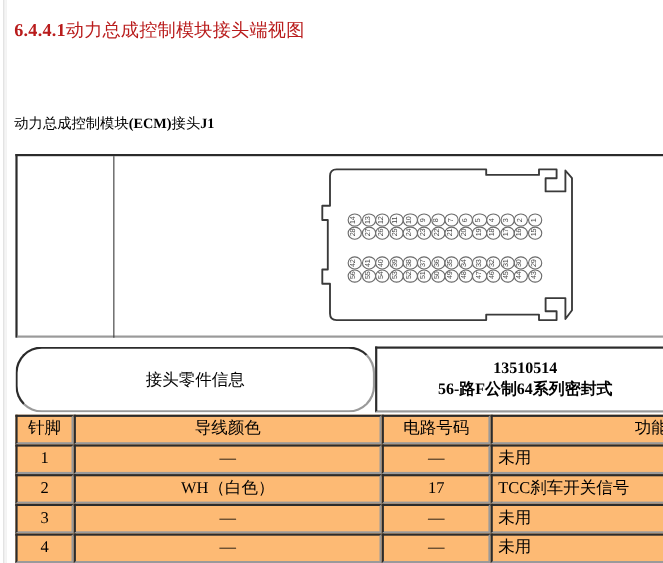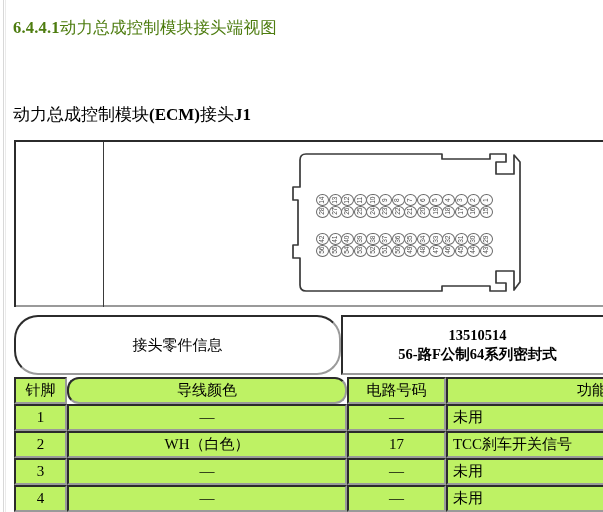--- a/index.html
+++ b/index.html
@@ -17,29 +17,29 @@
     overflow: hidden;
   }
 
   
   .edge-rule-1 { position:absolute; left:3px;  top:0; width:1px; height:512px; background:#d8d8d8; }
   .edge-rule-2 { position:absolute; left:5px;  top:0; width:1px; height:512px; background:#ebebeb; }
 
   
   .h-section {
     position: absolute; left: 13px; top: 17px;
-    font-size: 16.5px; color: #4d7c0f; white-space: nowrap;
+    font-size: 16.5px; color: #b91c1c; white-space: nowrap;
     letter-spacing: .2px;
   }
   .h-section .num { font-weight: bold; }
   .h-section .txt { font-weight: normal; }
 
   .h-conn {
     position: absolute; left: 13px; top: 103px;
-    font-size: 17px; color: #000; white-space: nowrap;
+    font-size: 13px; color: #000; white-space: nowrap;
   }
   .h-conn .cn { font-weight: normal; }
   .h-conn .en { font-weight: bold; }
 
   
   .frame-outer {
     position: absolute; left: 14px; top: 140px;
     width: 600px; height: 372px;
   }
 
@@ -126,29 +126,29 @@
   
   .pin-tbl {
     left: 0; top: 237px;
     width: 600px;
   }
   .pin-tbl td, .pin-tbl th {
     border-top: 2px solid #2b2b2b;
     border-left: 2px solid #2b2b2b;
     border-right: 2px solid #9a9a9a;
     border-bottom: 2px solid #9a9a9a;
-    background: #bef264;
+    background: #fdba74;
     padding: 1px 5px;
     font-weight: normal;
     font-size: 15px;
     height: 27px;
     line-height: 1.05;
   }
   .pin-tbl .th-pin   { text-align:center; }
-  .pin-tbl .th-color { text-align:center;border-radius:12px; }
+  .pin-tbl .th-color { text-align:center; }
   .pin-tbl .th-circ  { text-align:center; }
   .pin-tbl .th-func  { text-align:right; }
 
   .c-pin   { text-align:center; }
   .c-color { text-align:center; }
   .c-circ  { text-align:center; }
   .c-func  { text-align:left; }
 </style>
 </head>
 <body>

